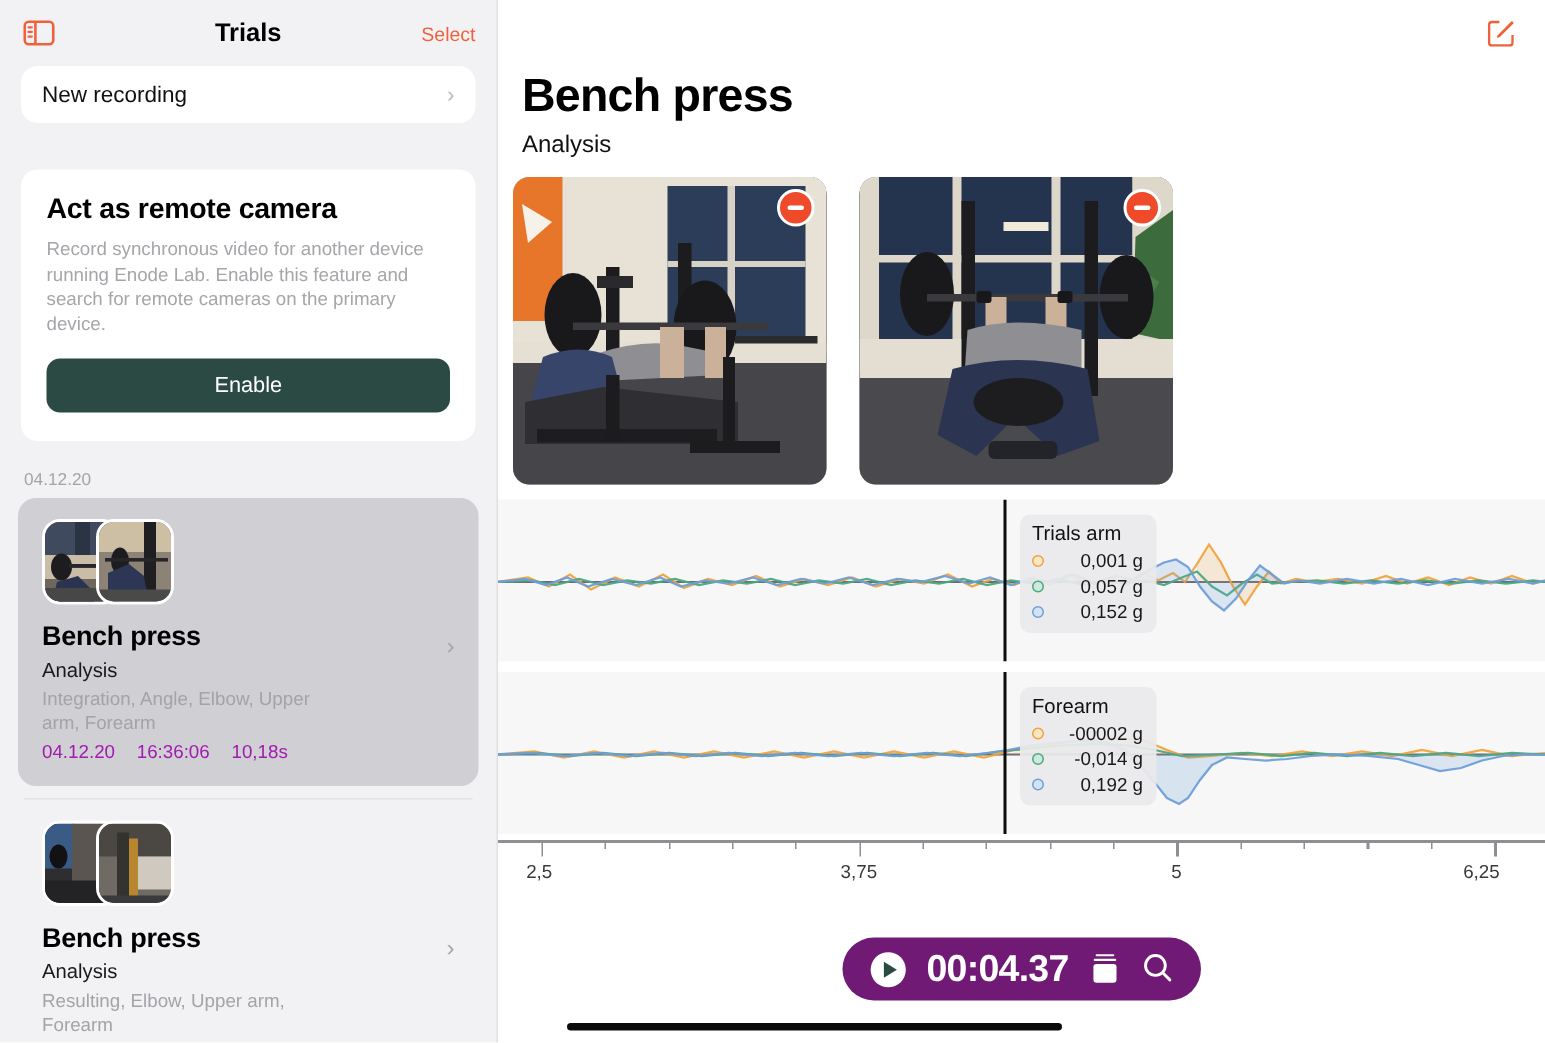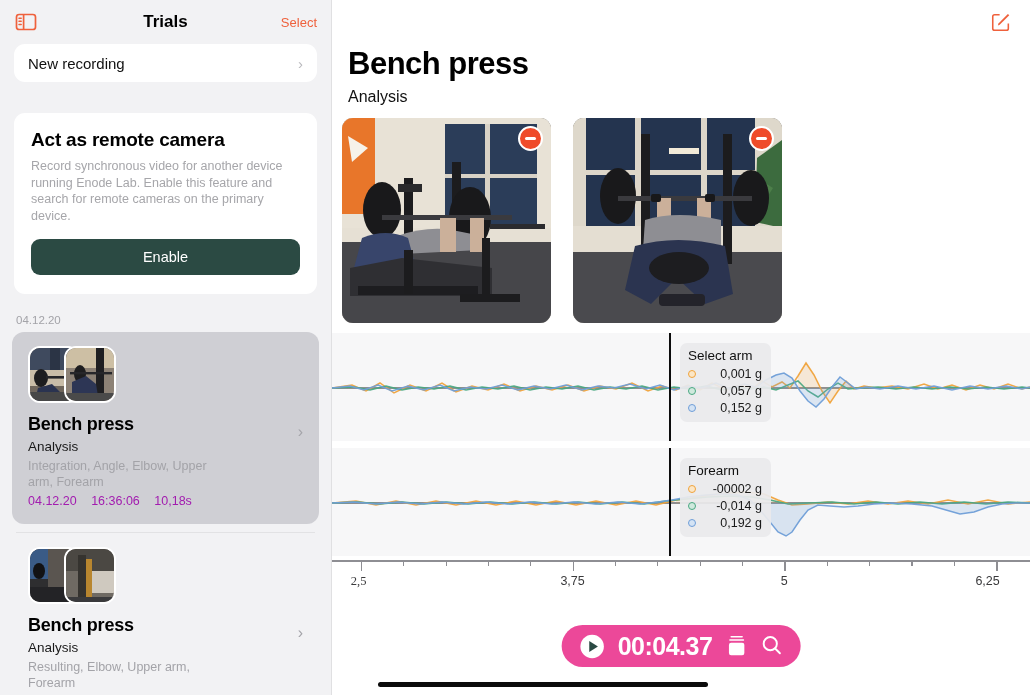--- a/index.html
+++ b/index.html
@@ -142,21 +142,21 @@
   .tick.major { height: 11px; width: 1.6px; }
   .tick.minor { height: 6px; }
   .tick-lbl {
     position: absolute; top: 14px; font-size: 12.5px; color: #3a3a3c;
     transform: translateX(-50%);
   }
 
   .playbar {
     position: absolute; left: 50%; transform: translateX(-50%);
     bottom: 28px;
-    background: #ec4899; border-radius: 24px;
+    background: #701a75; border-radius: 24px;
     height: 42px; display: flex; align-items: center;
     padding: 0 18px; gap: 13px; color: #fff; cursor: pointer;
   }
   .play-icon { width: 25px; height: 25px; }
   .time {
     font-size: 25px; font-weight: bold; letter-spacing: -.5px;
     font-family: "Liberation Sans", sans-serif;
   }
   .bar-icon { width: 22px; height: 24px; cursor: pointer; }
   .home-ind {
@@ -360,21 +360,21 @@
         <svg viewBox="0 0 698 108" preserveAspectRatio="none">
           <line x1="0" y1="55" x2="698" y2="55" stroke="#6b6b6e" stroke-width="1.3"></line>
           <path d="M0,55 L20,52 L34,58 L48,50 L62,60 L78,52 L94,58 L110,50 L124,59 L140,53 L156,57 L172,51 L188,58 L204,53 L220,57 L236,52 L252,58 L268,53 L284,56 L300,50 L316,58 L330,53 L344,57 L356,52 L368,57 L380,50 L394,57 L408,52 L420,56 L430,48 L440,54 L450,49 L458,55 L466,43 L474,30 L482,42 L490,58 L498,70 L506,58 L514,48 L522,56 L532,53 L544,55 L560,53 L576,56 L592,51 L606,56 L620,52 L634,57 L648,52 L662,56 L676,51 L690,56 L698,54" fill="none" stroke="#f0a33c" stroke-width="1.5" opacity=".95"></path>
           <path d="M466,43 L474,30 L482,42 L490,58 L498,70 L506,58 L514,48 L522,56 L532,53 L532,55 L466,55 Z" fill="#f0a33c" opacity=".18"></path>
           <path d="M0,55 L22,54 L38,57 L54,53 L70,57 L86,54 L102,56 L118,53 L134,57 L150,54 L166,56 L182,53 L198,57 L214,54 L230,56 L246,53 L262,57 L278,54 L294,56 L310,53 L326,57 L342,54 L358,56 L374,53 L390,57 L404,54 L418,56 L432,54 L444,57 L456,52 L466,48 L476,58 L486,64 L496,56 L506,50 L516,56 L528,55 L546,54 L564,56 L582,54 L600,56 L618,54 L636,56 L654,54 L672,56 L690,54 L698,55" fill="none" stroke="#4aa882" stroke-width="1.5" opacity=".95"></path>
           <path d="M0,55 L18,53 L32,57 L46,52 L60,58 L76,53 L92,57 L108,52 L122,58 L138,54 L154,56 L170,52 L186,57 L202,53 L218,56 L234,52 L250,57 L266,53 L282,55 L298,51 L314,56 L328,52 L342,57 L356,53 L370,55 L384,50 L398,56 L412,51 L424,54 L434,47 L444,42 L452,40 L460,45 L468,58 L476,68 L484,74 L492,66 L500,54 L508,44 L516,50 L524,56 L534,54 L548,56 L566,53 L584,56 L602,53 L620,57 L638,53 L656,56 L674,53 L690,56 L698,54" fill="none" stroke="#6f9ed8" stroke-width="1.5" opacity=".95"></path>
           <path d="M424,54 L434,47 L444,42 L452,40 L460,45 L468,58 L476,68 L484,74 L492,66 L500,54 L508,44 L516,50 L524,56 L524,55 L424,55 Z" fill="#6f9ed8" opacity=".2"></path>
         </svg>
         <div class="playhead" style="left:337px;"></div>
         <div class="tooltip" style="left:348px; top:10px;">
-          <div class="tt-title">Select arm</div>
+          <div class="tt-title">Trials arm</div>
           <div class="tt-row">
             <span class="tt-dot" style="border-color:#f0a33c;background:#fbe6c6;"></span>
             <span class="tt-val">0,001 g</span>
           </div>
           <div class="tt-row">
             <span class="tt-dot" style="border-color:#4aa882;background:#cfe9dd;"></span>
             <span class="tt-val">0,057 g</span>
           </div>
           <div class="tt-row">
             <span class="tt-dot" style="border-color:#6f9ed8;background:#d4e3f4;"></span>
@@ -408,21 +408,21 @@
             <span class="tt-dot" style="border-color:#6f9ed8;background:#d4e3f4;"></span>
             <span class="tt-val">0,192 g</span>
           </div>
         </div>
       </div>
 
       <div class="axis">
         <div class="axis-line"></div>
         <div id="ticks">
             <div class="tick major" style="left: 28.801px;"></div>
-            <div class="tick-lbl" style="left: 18.801px; transform: none; font-family: Liberation Serif, serif;">2,5</div>
+            <div class="tick-lbl" style="left: 18.801px; transform: none;">2,5</div>
             <div class="tick minor" style="left: 71.1553px;"></div>
             <div class="tick minor" style="left: 113.51px;"></div>
             <div class="tick minor" style="left: 155.864px;"></div>
             <div class="tick minor" style="left: 198.218px;"></div>
             <div class="tick major" style="left: 240.573px;"></div>
             <div class="tick-lbl" style="left: 240.573px;">3,75</div>
             <div class="tick minor" style="left: 282.927px;"></div>
             <div class="tick minor" style="left: 325.282px;"></div>
             <div class="tick minor" style="left: 367.636px;"></div>
             <div class="tick minor" style="left: 409.99px;"></div>

